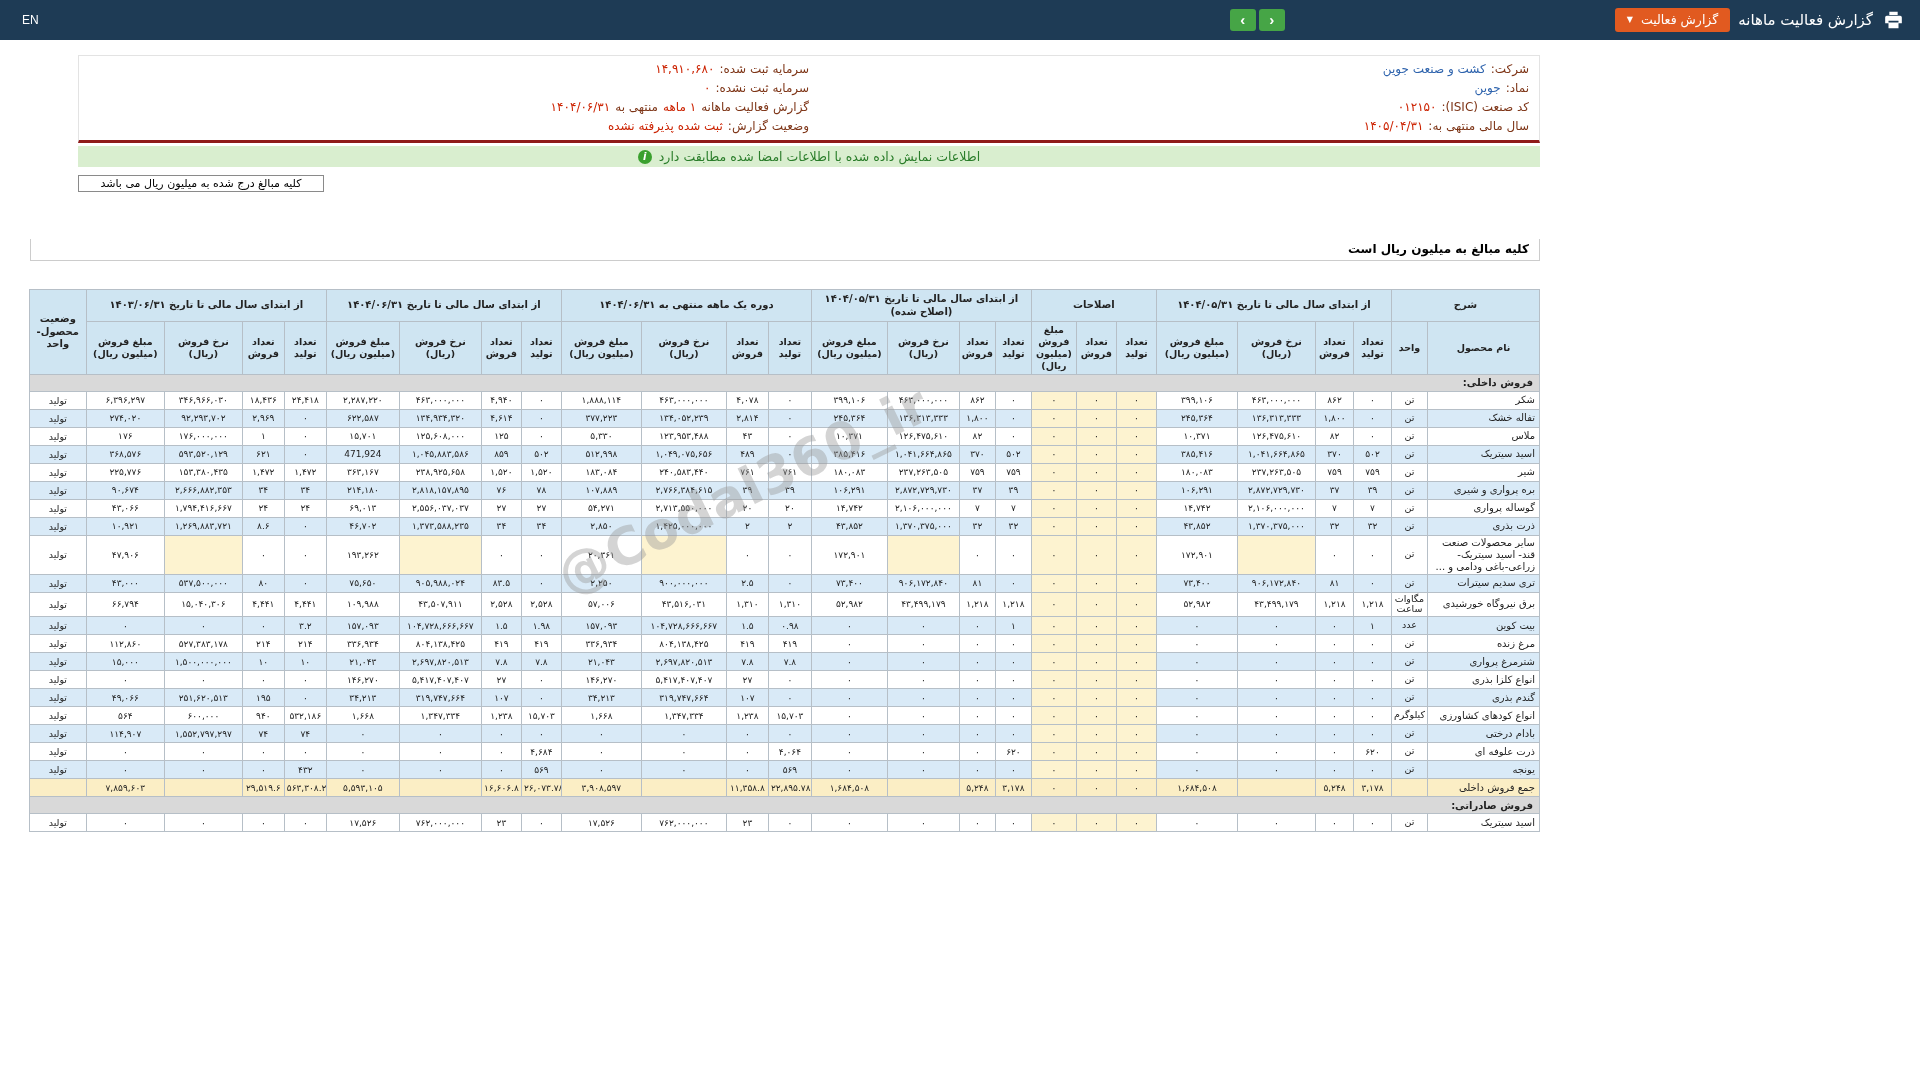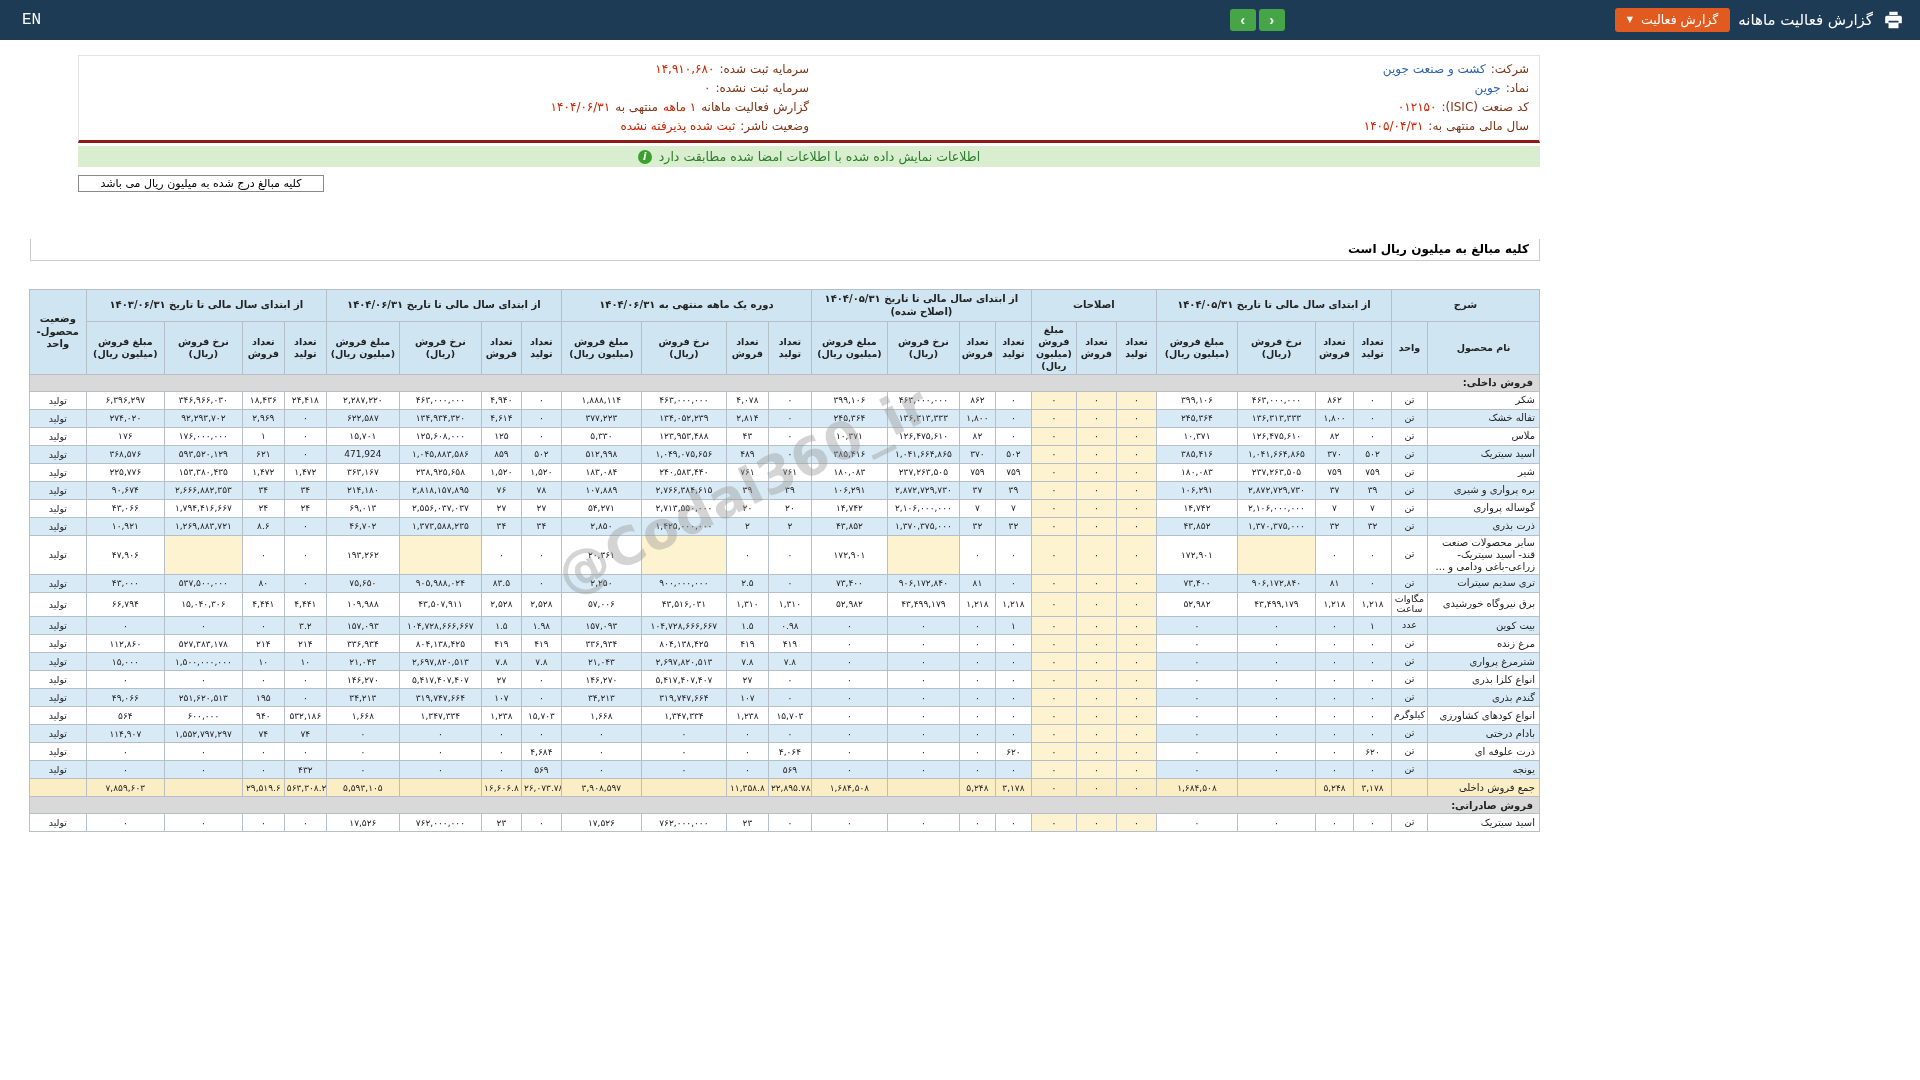--- a/index.html
+++ b/index.html
@@ -11,21 +11,21 @@
   
   .navbar { height:40px; background:var(--navbar,#1e3b55); display:flex; align-items:center; padding:0 16px; }
   .print-icon { display:flex; align-items:center; cursor:pointer; }
   .nav-title { color:#fff; font-size:15px; margin:0 10px 0 8px; white-space:nowrap; }
   .report-btn { background:var(--orange,#e15a20); color:#fff; font-size:12.5px; padding:4px 12px 5px;
     border-radius:3px; display:flex; align-items:center; gap:8px; border:none; cursor:pointer; font-family:inherit; }
   .caret { font-size:8px; line-height:1; }
   .arrows { display:flex; gap:3px; margin-inline-start:330px; }
   .arrow-btn { width:26px; height:22px; background:var(--green,#46a546); border:none; border-radius:3px;
     color:#fff; display:flex; align-items:center; justify-content:center; font-size:15px; font-weight:bold; cursor:pointer; padding:0 0 2px; }
-  .en-btn { margin-inline-start:auto; color:#fff; font-size:16px; background:none; border:none; cursor:pointer; font-family:Liberation Mono, monospace; }
+  .en-btn { margin-inline-start:auto; color:#fff; font-size:12px; background:none; border:none; cursor:pointer; font-family:Liberation Sans, sans-serif; }
   
   .content { margin:0 380px 0 30px; position:relative; }
   .info-box { margin:15px 0 0 48px; border:1px solid #e3e3e3; border-bottom:3px solid var(--red-line,#8f1a1a);
     display:flex; padding:4px 10px; }
   .info-col { width:50%; }
   .info-row { height:19px; line-height:19px; font-size:12px; display:flex; gap:5px; white-space:nowrap; }
   .info-label { color:var(--label,#7e3517); }
   .info-value { color:var(--value,#cc2200); }
   .info-link  { color:var(--link,#2e63ad); cursor:pointer; }
   .notice-bar { margin:3px 0 0 48px; height:21px; background:var(--notice-bg,#d9eecf); color:var(--notice-text,#2a7d2a);
@@ -113,21 +113,21 @@
           <span class="info-label">سرمایه ثبت نشده:</span> 
           <span class="info-value">۰</span>
         </div>
         <div class="info-row">
           <span class="info-label">گزارش فعالیت ماهانه</span> 
           <span class="info-value">۱ ماهه</span> 
           <span class="info-label">منتهی به</span> 
           <span class="info-value">۱۴۰۴/۰۶/۳۱</span>
         </div>
         <div class="info-row">
-          <span class="info-label">وضعیت ناشر:</span> 
+          <span class="info-label">وضعیت گزارش:</span> 
           <span class="info-value">ثبت شده پذیرفته نشده</span>
         </div>
       </div>
   </div>
 
   <div class="notice-bar">
     <span>اطلاعات نمایش داده شده با اطلاعات امضا شده مطابقت دارد</span>
     <span class="info-circle">i</span>
   </div>
 

